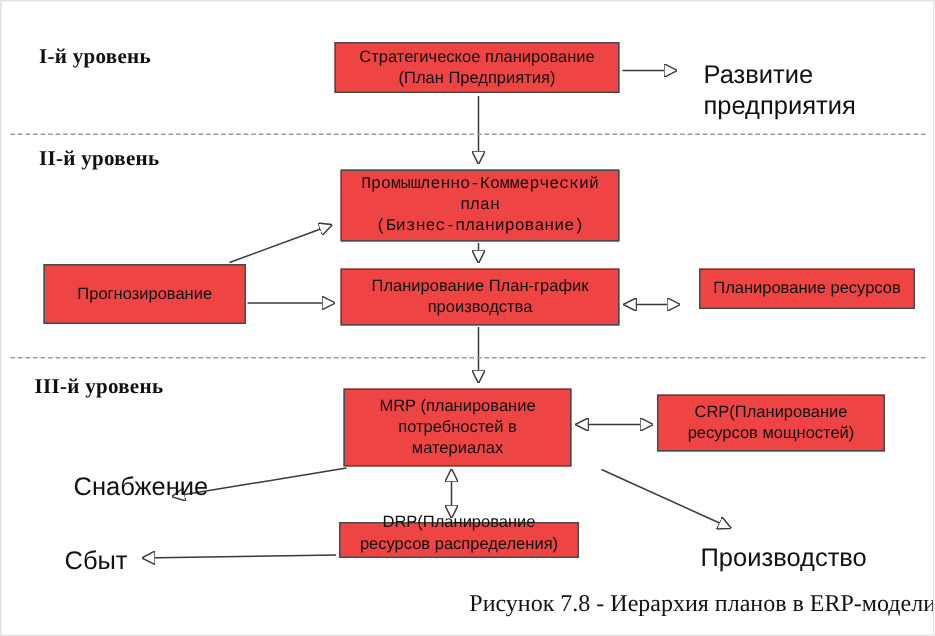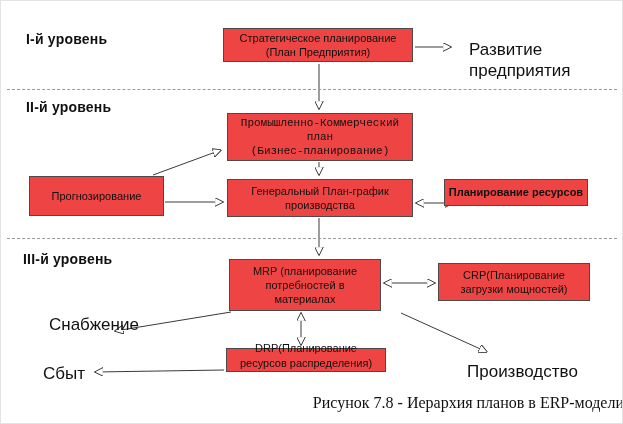--- a/index.html
+++ b/index.html
@@ -33,20 +33,21 @@
     line-height: 1.3;
     box-sizing: border-box;
     padding: 1px 3px;
   }
   .box span { display: block; white-space: nowrap; }
   .level-label {
     position: absolute;
     font-size: 14px;
     font-weight: bold;
     letter-spacing: 0.2px;
+    font-family: Liberation Serif, serif;
   }
   .side-label {
     position: absolute;
     font-size: 17px;
     line-height: 1.25;
   }
   .side-label span { display: block; }
   .dashline {
     position: absolute;
     left: 6px;
@@ -111,37 +112,37 @@
     <span>Промышленно-Коммерческий</span>
     <span>план</span>
     <span>(Бизнес-планирование)</span>
   </div>
 
   <div class="box" style="left:28px; top:175px; width:135px; height:40px;">
     <span>Прогнозирование</span>
   </div>
 
   <div class="box" style="left:226px; top:178px; width:186px; height:38px;">
-    <span>Генеральный План-график</span>
+    <span>Планирование План-график</span>
     <span>производства</span>
   </div>
 
-  <div class="box" style="left:443px; top:178px; width:144px; height:27px;font-weight:bold;">
+  <div class="box" style="left:465px; top:178px; width:144px; height:27px;">
     <span>Планирование ресурсов</span>
   </div>
 
   <div class="box" style="left:228px; top:258px; width:152px; height:52px;">
     <span>MRP (планирование</span>
     <span>потребностей в</span>
     <span>материалах</span>
   </div>
 
   <div class="box" style="left:437px; top:262px; width:152px; height:38px;">
     <span>CRP(Планирование</span>
-    <span>загрузки мощностей)</span>
+    <span>ресурсов мощностей)</span>
   </div>
 
   <div class="box" style="left:225px; top:347px; width:160px; height:24px;justify-content:flex-end;">
     <span>DRP(Планирование</span>
     <span>ресурсов распределения)</span>
   </div>
 
   <div class="side-label" style="left:468px; top:38px;">
     <span>Развитие</span>
     <span>предприятия</span>

